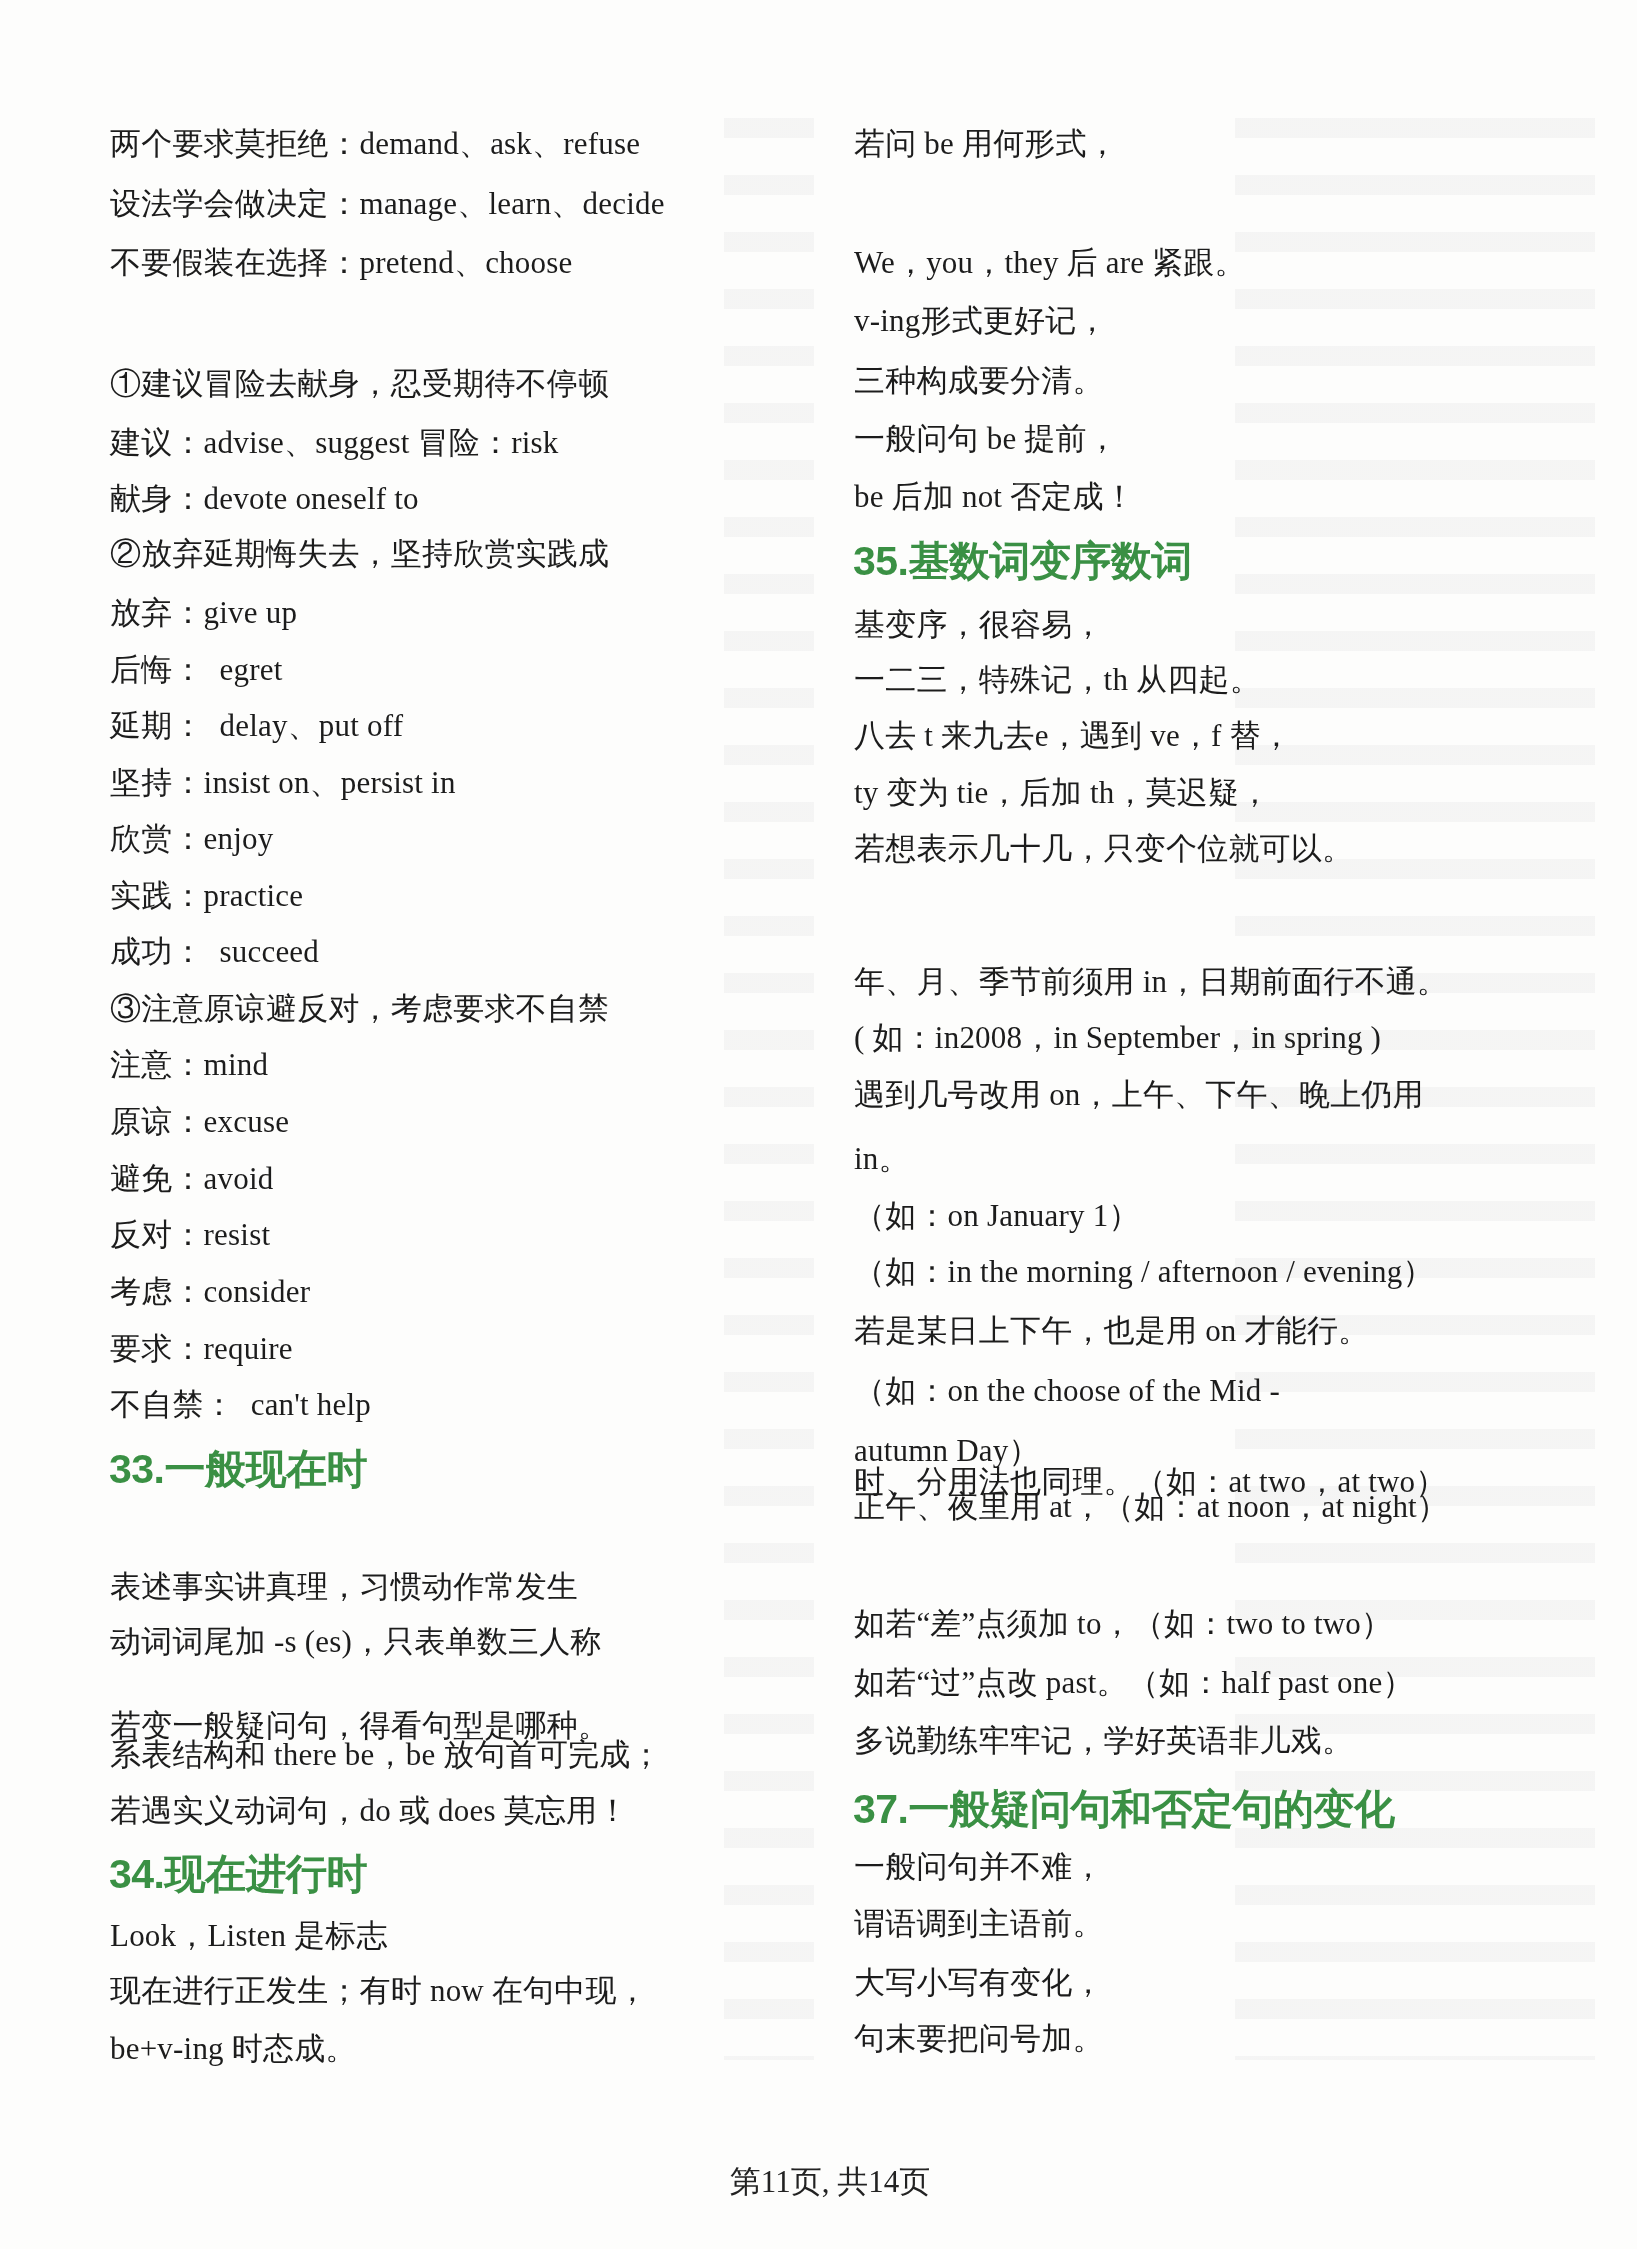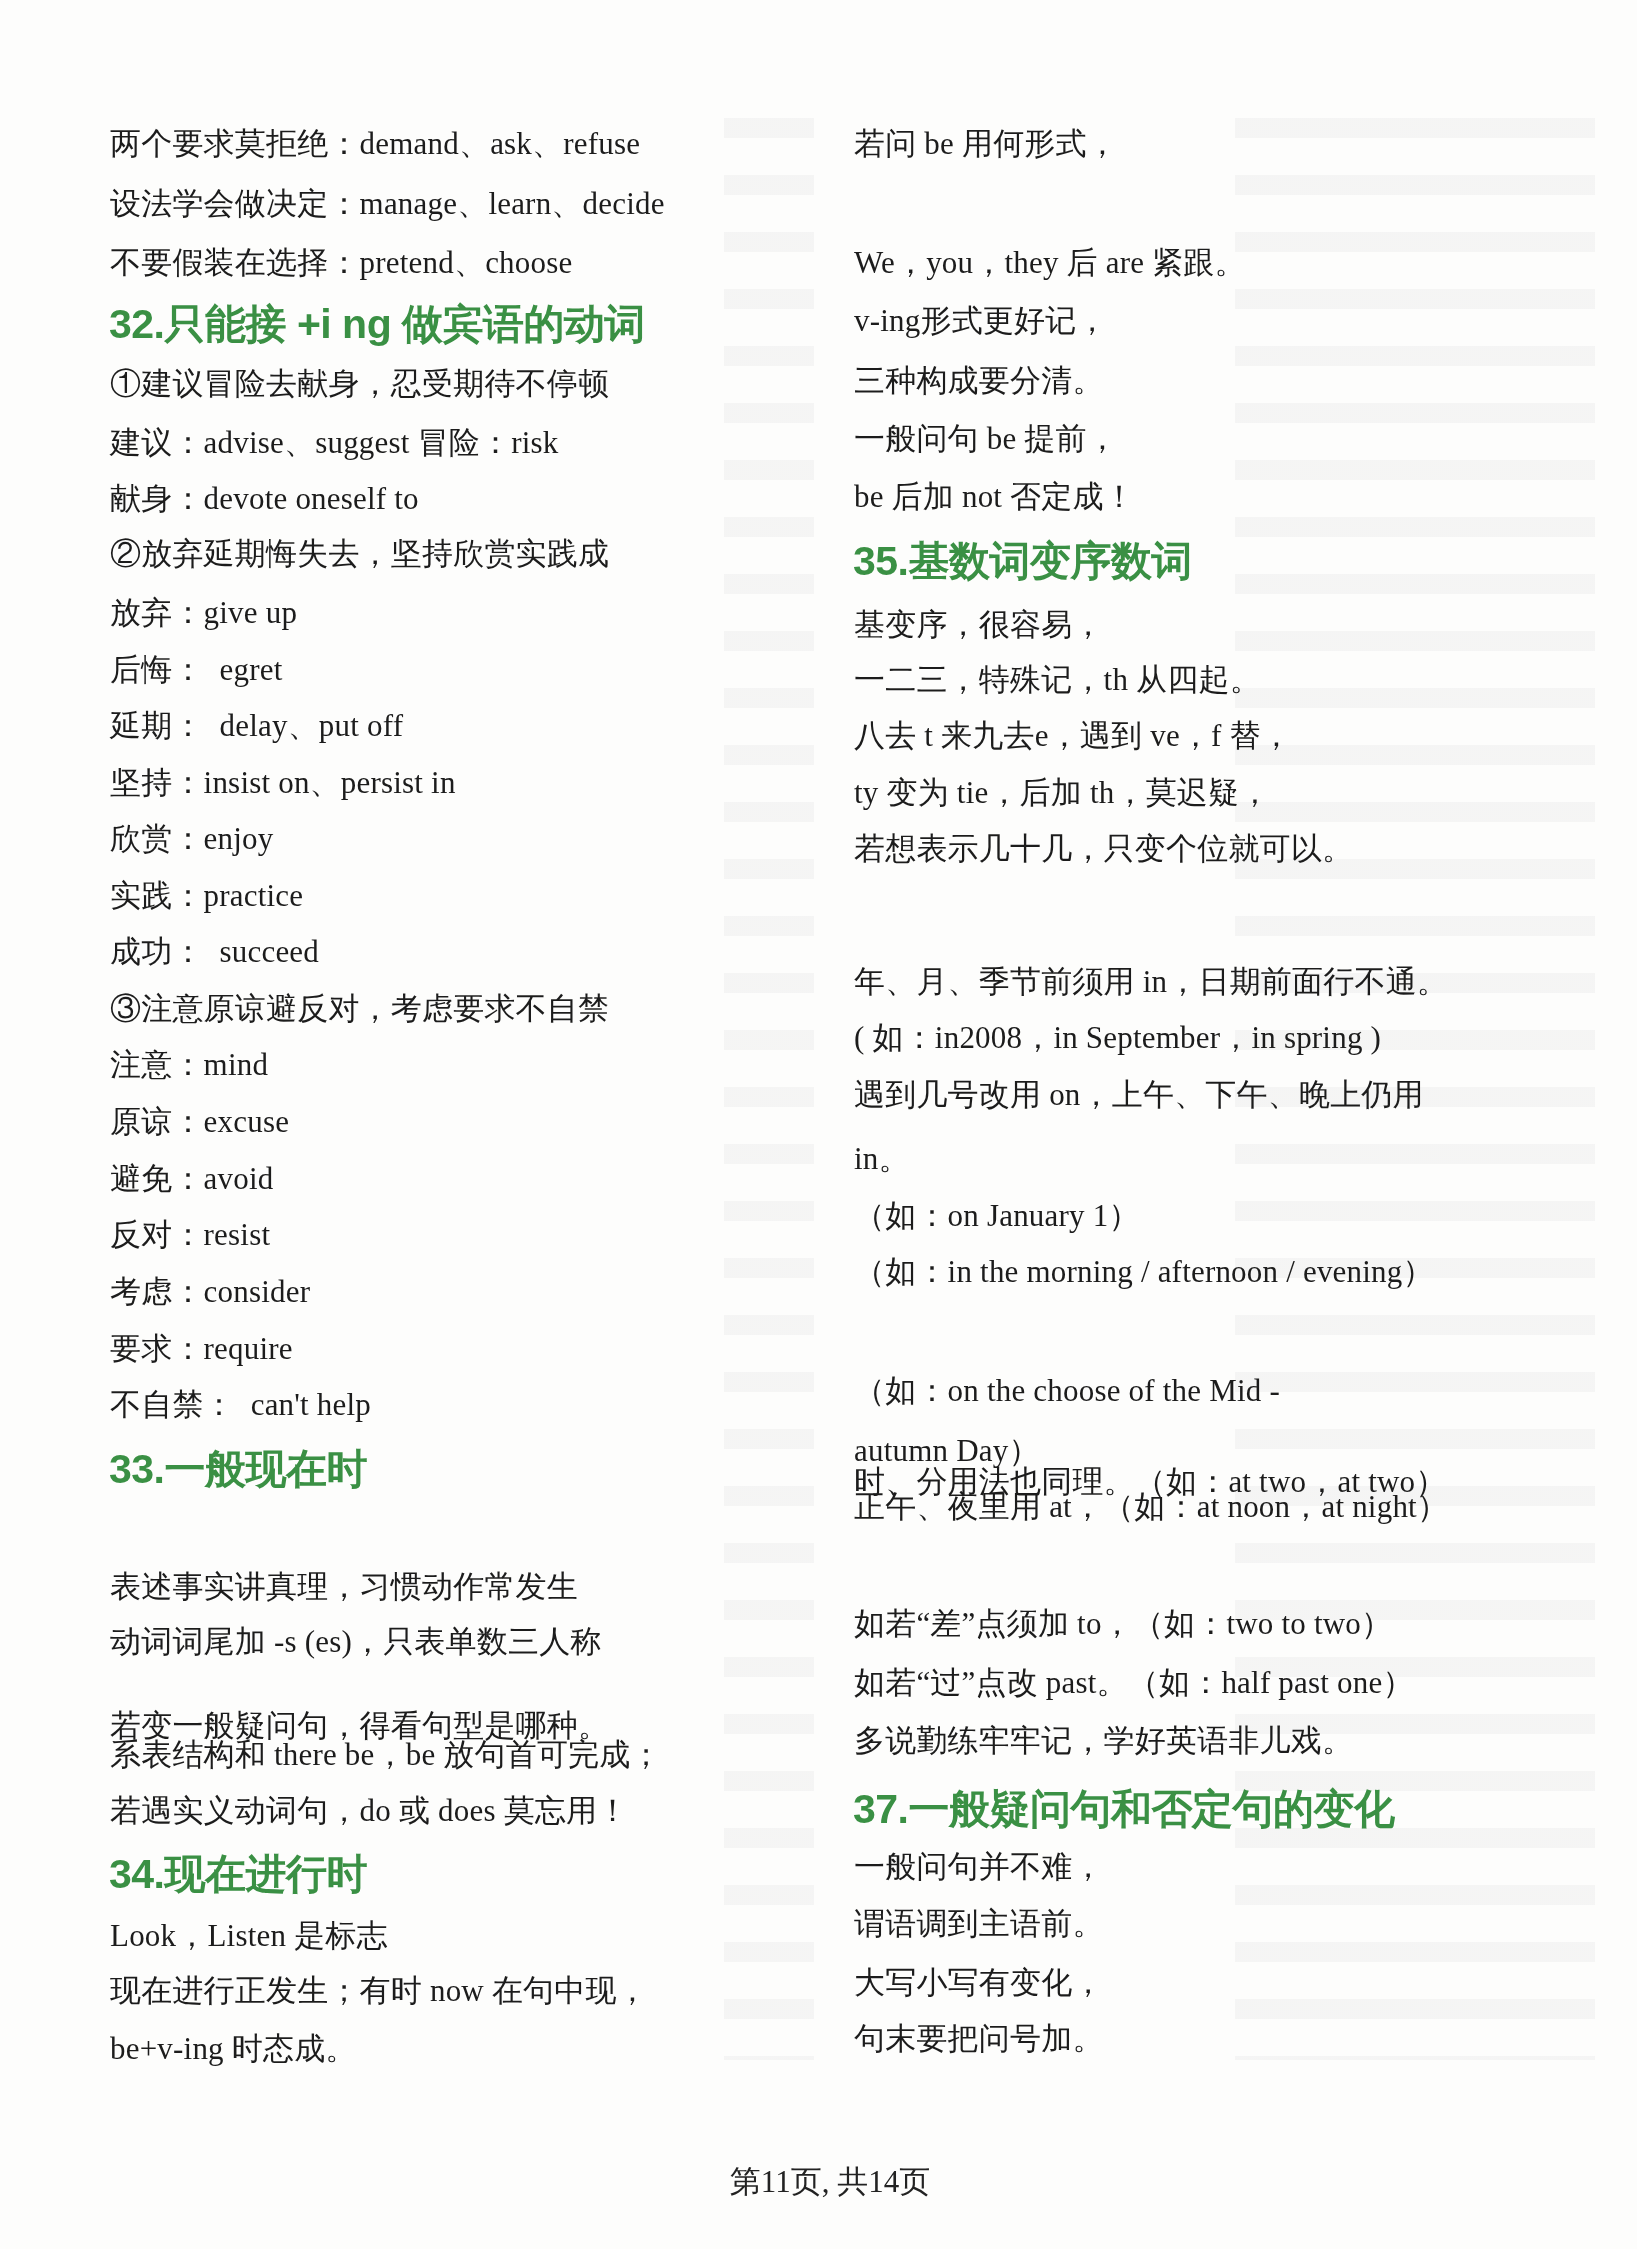--- a/index.html
+++ b/index.html
@@ -39,21 +39,20 @@
 <body>
 
 <div class="bleed" style="left:724px; top:100px; width:90px; height:1960px;"></div>
 <div class="bleed" style="left:1235px; top:100px; width:360px; height:1960px;"></div>
 
 <div class="column col-left">
   <div class="line" style="top:122px">两个要求莫拒绝：demand、ask、refuse</div>
   <div class="line" style="top:182px">设法学会做决定：manage、learn、decide</div>
   <div class="line" style="top:241px">不要假装在选择：pretend、choose</div>
 
-  <div class="heading" style="top:299px">32.只能接 +i ng 做宾语的动词</div>
   <div class="line" style="top:362px">①建议冒险去献身，忍受期待不停顿</div>
   <div class="line" style="top:421px">建议：advise、suggest 冒险：risk</div>
   <div class="line" style="top:477px">献身：devote oneself to</div>
   <div class="line" style="top:532px">②放弃延期悔失去，坚持欣赏实践成</div>
   <div class="line" style="top:591px">放弃：give up</div>
   <div class="line" style="top:648px">后悔：  egret</div>
   <div class="line" style="top:704px">延期：  delay、put off</div>
   <div class="line" style="top:761px">坚持：insist on、persist in</div>
   <div class="line" style="top:817px">欣赏：enjoy</div>
   <div class="line" style="top:874px">实践：practice</div>
@@ -94,20 +93,21 @@
   <div class="line" style="top:714px">八去 t 来九去e，遇到 ve，f 替，</div>
   <div class="line" style="top:771px">ty 变为 tie，后加 th，莫迟疑，</div>
   <div class="line" style="top:827px">若想表示几十几，只变个位就可以。</div>
 
   <div class="line" style="top:960px">年、月、季节前须用 in，日期前面行不通。</div>
   <div class="line" style="top:1016px">( 如：in2008，in September，in spring )</div>
   <div class="line" style="top:1073px">遇到几号改用 on，上午、下午、晚上仍用</div>
   <div class="line" style="top:1137px">in。</div>
   <div class="line" style="top:1194px">（如：on January 1）</div>
   <div class="line" style="top:1250px">（如：in the morning / afternoon / evening）</div>
+  <div class="line" style="top:1309px">若是某日上下午，也是用 on 才能行。</div>
   <div class="line" style="top:1369px">（如：on the choose of the Mid -</div>
   <div class="line" style="top:1429px">autumn Day）</div>
   <div class="line" style="top:1485px">正午、夜里用 at，（如：at noon，at night）</div>
   <div class="line" style="top:1460px">时、分用法也同理。（如：at two，at two）</div>
   <div class="line" style="top:1602px">如若“差”点须加 to，（如：two to two）</div>
   <div class="line" style="top:1661px">如若“过”点改 past。（如：half past one）</div>
   <div class="line" style="top:1719px">多说勤练牢牢记，学好英语非儿戏。</div>
 
   <div class="heading" style="top:1784px">37.一般疑问句和否定句的变化</div>
   <div class="line" style="top:1845px">一般问句并不难，</div>

